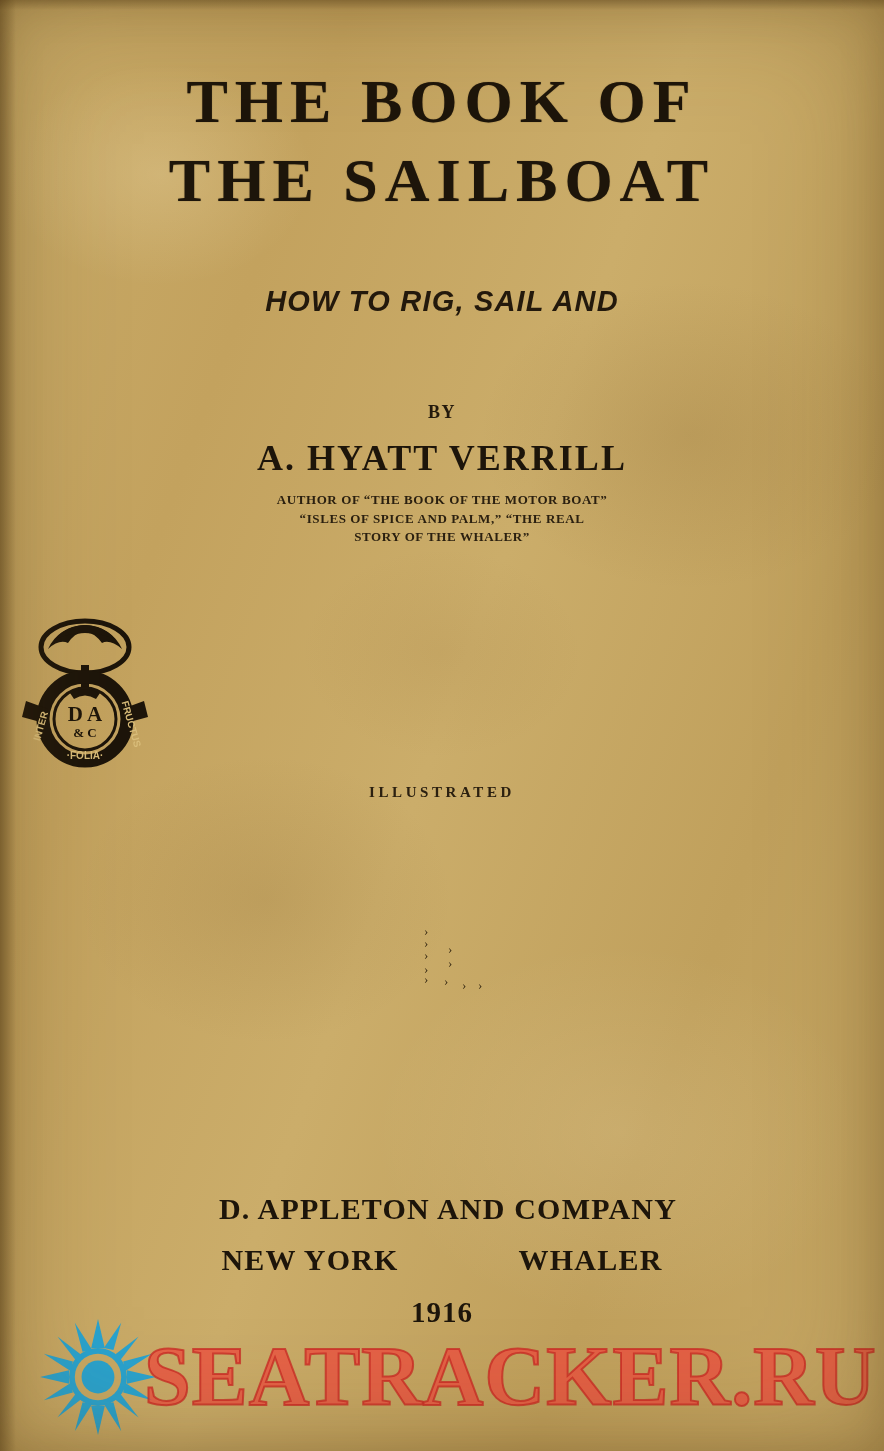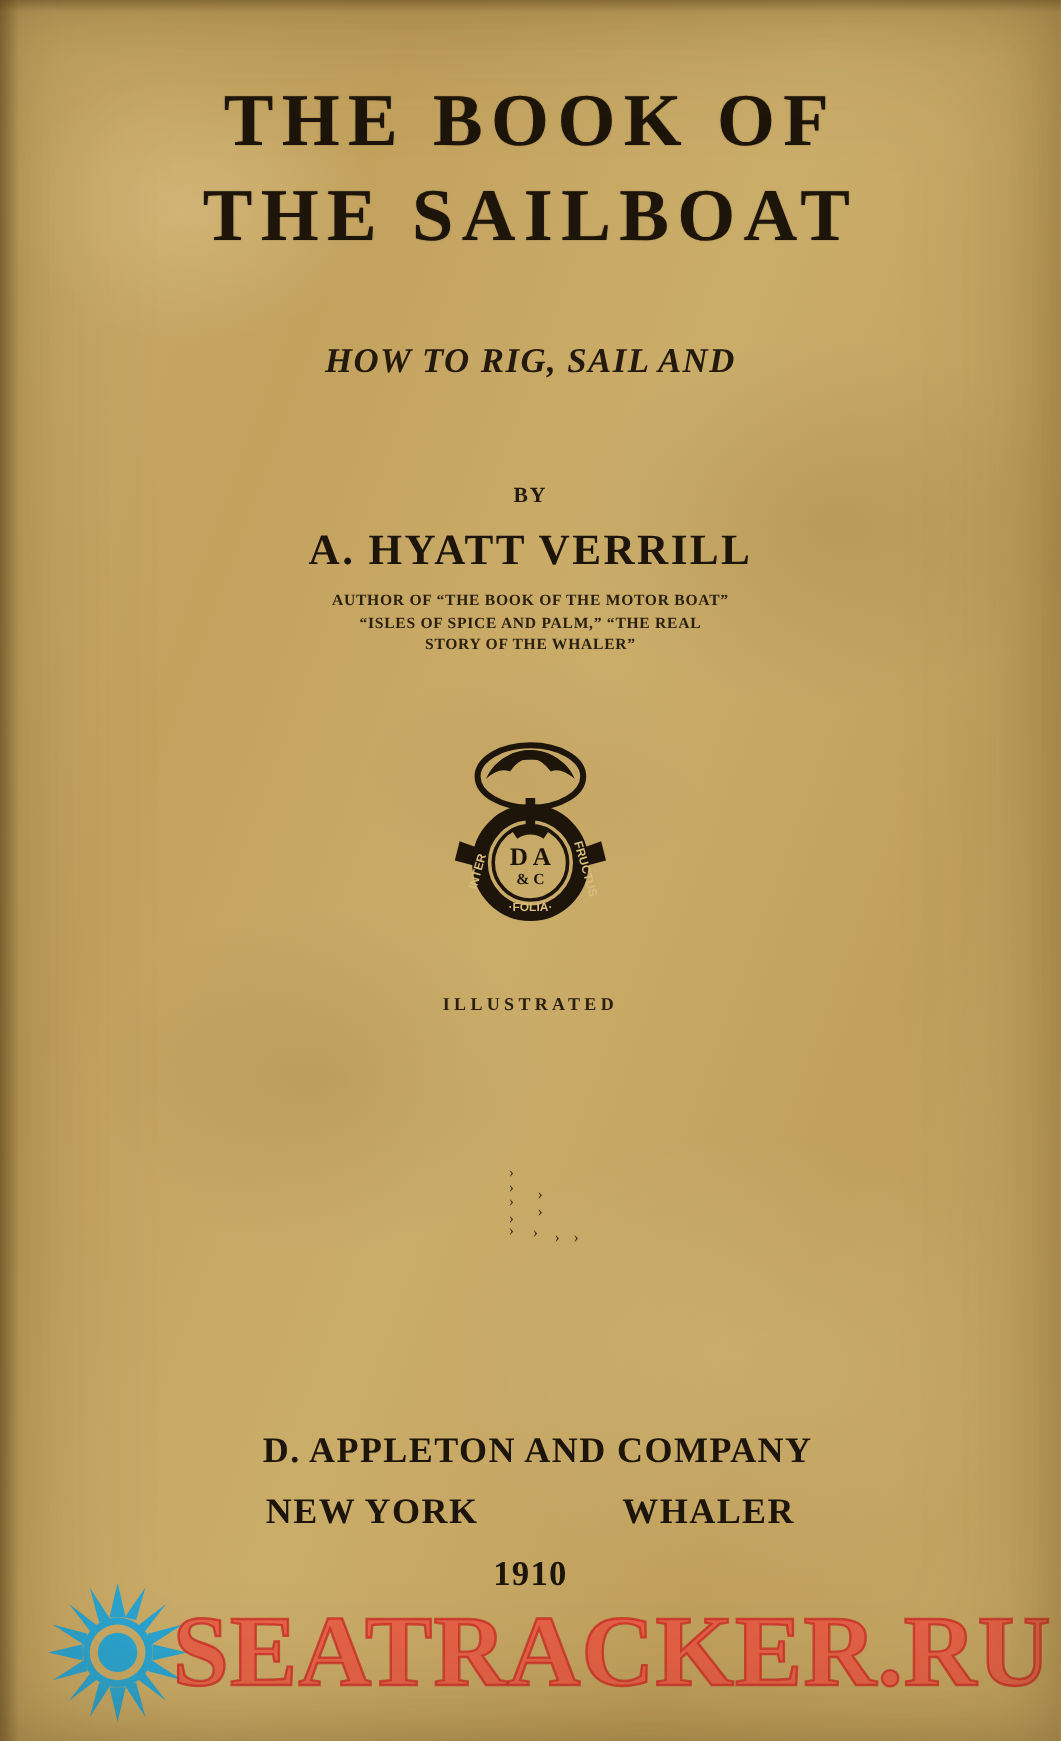--- a/index.html
+++ b/index.html
@@ -55,21 +55,21 @@
     letter-spacing: 7px;
     line-height: 1.28;
     margin: 0;
     padding-top: 62px;
     color: #1d150a;
     text-shadow: 0 0 1px rgba(40,28,10,0.5);
   }
   .title .line2 { display: block; }
   .subtitle {
     margin-top: 58px;
-    font-family: Liberation Serif, serif;
+    font-family: Liberation Sans, sans-serif;
     font-style: italic;
     font-weight: bold;
     font-size: 29px;
     letter-spacing: 1.2px;
     line-height: 1.55;
     color: #23190c;
   }
   .by {
     margin-top: 78px;
     font-size: 18px;
@@ -87,24 +87,23 @@
     margin-top: 12px;
     font-size: 13px;
     font-weight: bold;
     letter-spacing: 0.6px;
     line-height: 1.45;
     color: #2b2010;
   }
   .emblem-wrap {
     margin-top: 62px;
     display: flex;
-    justify-content: center;
+    justify-content: flex-start;
   }
   .illustrated {
-    margin-top: 46px;
     font-size: 15px;
     font-weight: bold;
     letter-spacing: 3.6px;
     color: #2b2010;
   }
   .dots {
     margin-top: 120px;
     height: 64px;
     position: relative;
   }
@@ -239,21 +238,21 @@
     <span style="left:424px; top:50px;">›</span>
     <span style="left:444px; top:52px;">›</span>
     <span style="left:462px; top:56px;">›</span>
     <span style="left:478px; top:56px;">›</span>
   </div>
 
   <div class="publisher">D. APPLETON AND COMPANY</div>
   <div class="cities">
     <span>NEW YORK</span><span class="gap"></span><span>WHALER</span>
   </div>
-  <div class="year">1910</div>
+  <div class="year">1916</div>
 </div>
 
 <div class="watermark">
   <svg class="wm-sun" viewBox="0 0 120 120">
     <g fill="#29a3cf">
       <circle cx="60" cy="60" r="30"></circle>
       <g>
         <polygon points="60,0 67,30 53,30"></polygon>
         <polygon points="60,120 67,90 53,90"></polygon>
         <polygon points="0,60 30,53 30,67"></polygon>

